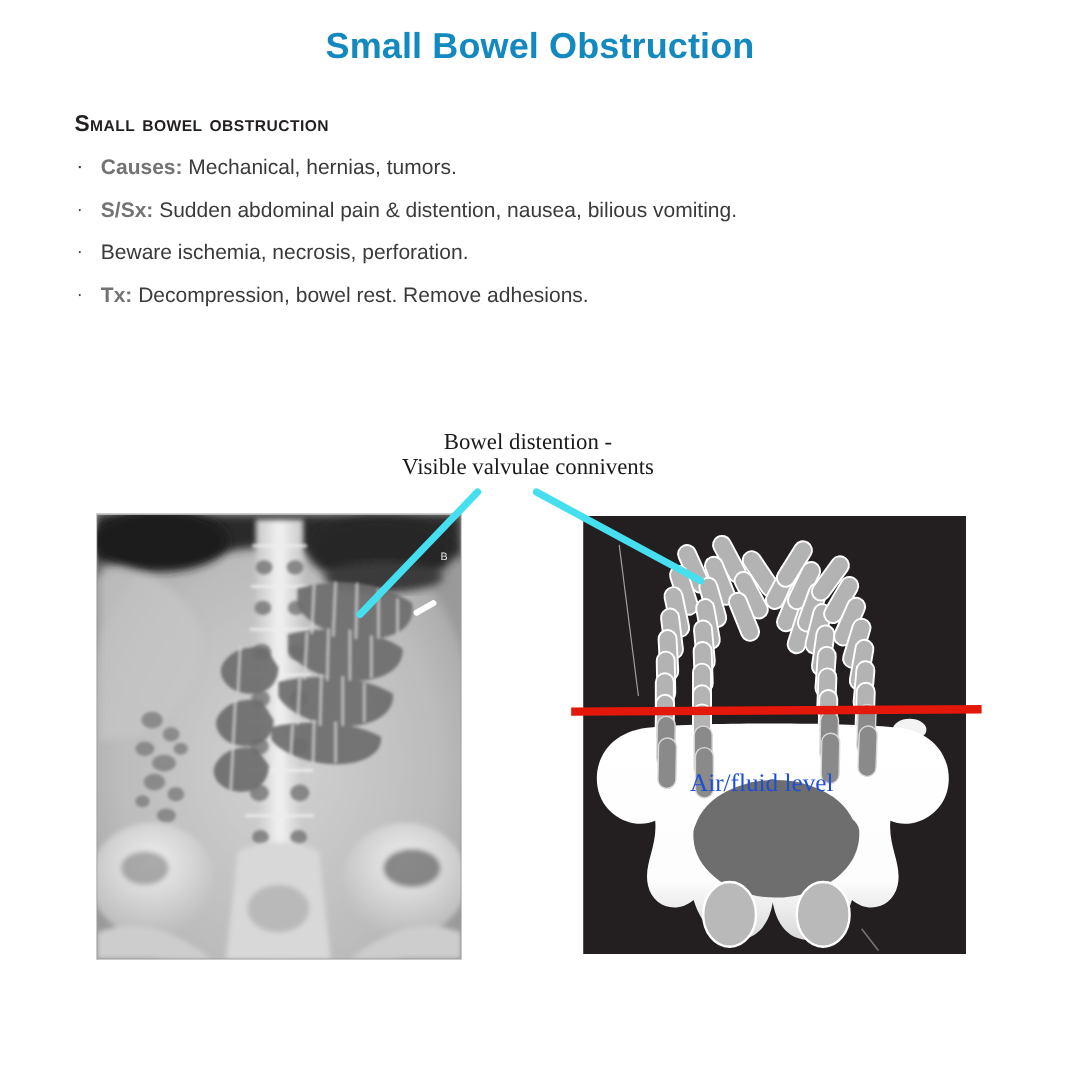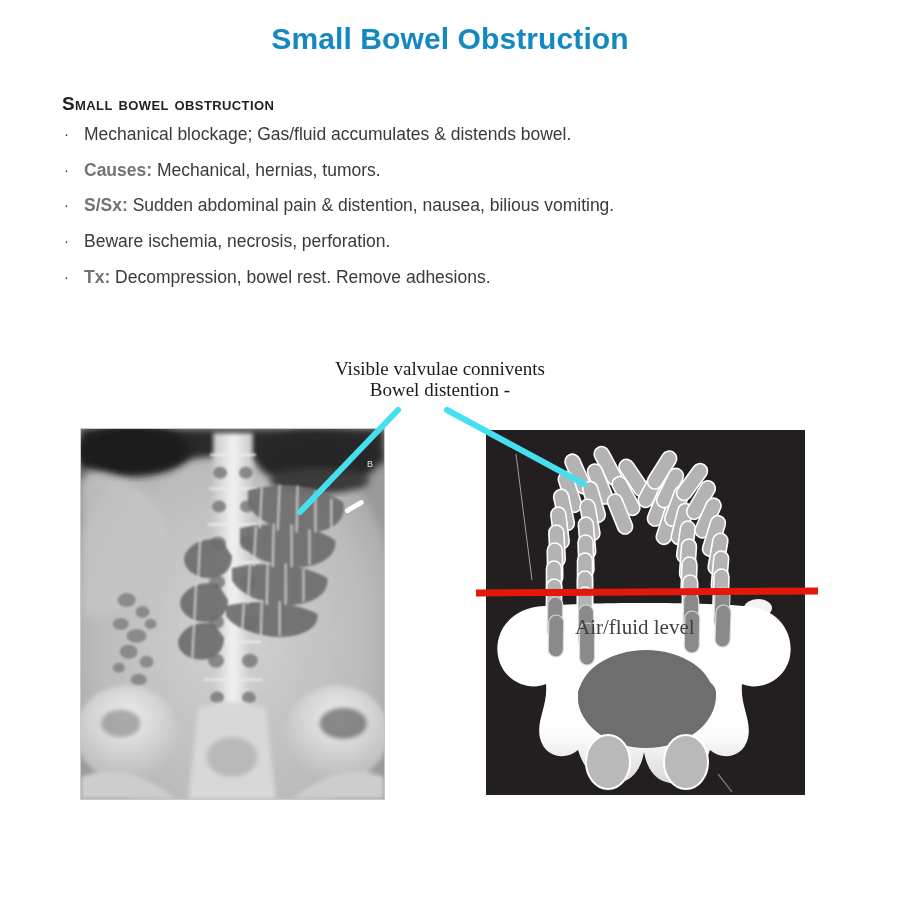--- a/index.html
+++ b/index.html
@@ -130,42 +130,42 @@
     position: absolute;
     left: -1px;
     top: -1px;
     overflow: visible;
   }
 
   
   .airfluid-label {
     position: absolute;
     left: 575px;
-    top: 615px;
+    top: 640px;
     font-family: "Liberation Serif", serif;
     font-size: 21px;
-    color: #404040;
+    color: #1d4ed8;
     white-space: nowrap;
     z-index: 6;
   }
 </style>
 </head>
 <body>
 
 <div class="slide-title">Small Bowel Obstruction</div>
 
 <div class="content-block">
 
   <div class="section-heading">Small bowel obstruction</div>
 
   <ul class="bullet-list">
 
     <li class="bullet-item">
       <span class="bullet-dot">·</span>
-      <span class="lead"></span><span>Mechanical blockage; Gas/fluid accumulates &amp; distends bowel.</span>
+      <span class="lead"></span>
     </li>
 
     <li class="bullet-item">
       <span class="bullet-dot">·</span>
       <span class="lead">Causes:</span><span> Mechanical, hernias, tumors.</span>
     </li>
 
     <li class="bullet-item">
       <span class="bullet-dot">·</span>
       <span class="lead">S/Sx:</span><span> Sudden abdominal pain &amp; distention, nausea, bilious vomiting.</span>
@@ -178,22 +178,22 @@
 
     <li class="bullet-item">
       <span class="bullet-dot">·</span>
       <span class="lead">Tx:</span><span> Decompression, bowel rest. Remove adhesions.</span>
     </li>
 
   </ul>
 </div>
 
 <div class="annotation-caption">
+  <span class="cap-line">Bowel distention -</span>
   <span class="cap-line">Visible valvulae connivents</span>
-  <span class="cap-line">Bowel distention -</span>
 </div>
 
 <div class="xray-panel">
   <svg class="xray-svg" viewBox="0 0 305 372" preserveAspectRatio="none">
     <defs>
       <radialGradient id="abdGrad" cx="50%" cy="52%" r="72%">
         <stop offset="0%" stop-color="#d2d2d2"></stop>
         <stop offset="55%" stop-color="#bcbcbc"></stop>
         <stop offset="100%" stop-color="#8e8e8e"></stop>
       </radialGradient>

